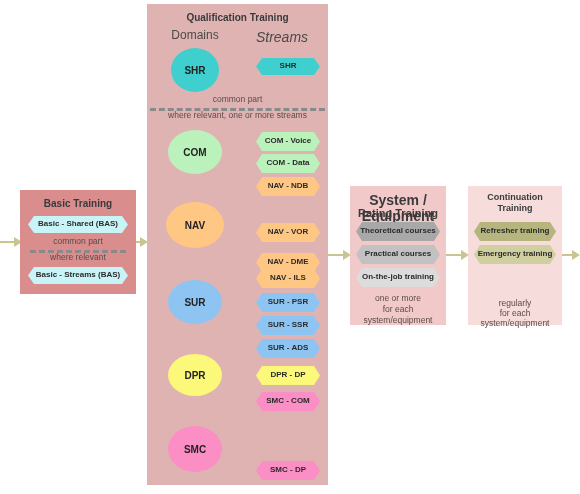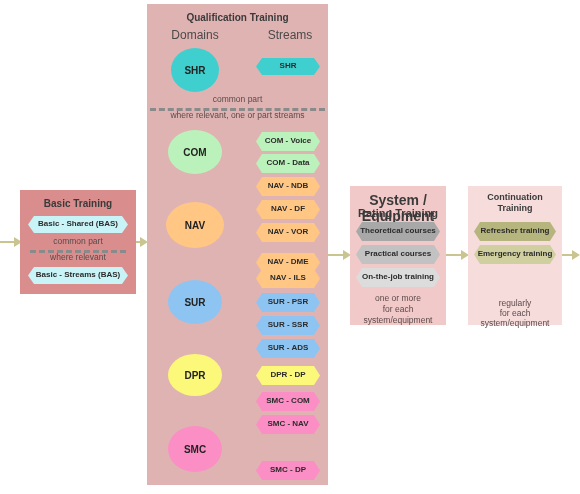--- a/index.html
+++ b/index.html
@@ -145,52 +145,49 @@
 
     <div class="hex" style="left:8px;top:77px;width:100px;height:17px;background:#c9f4f7;">
       <span>Basic - Streams (BAS)</span>
     </div>
   </div>
 
   <div class="panel" id="qual-panel">
     <div class="panel-title" style="top:8px;font-size:10px;">Qualification Training</div>
 
     <div class="panel-sub" style="left:13px;top:25px;width:70px;font-size:12px;">Domains</div>
-    <div class="panel-sub" style="left:112px;top:25px;width:62px;font-size:12px;">Streams</div>
+    <div class="panel-sub" style="left:104px;top:25px;width:62px;font-size:14px;font-style:italic;">Streams</div>
 
     <div class="ell" style="left:24px;top:44px;width:48px;height:44px;background:#3fcfcf;">
       <span>SHR</span>
     </div>
     <div class="hex" style="left:109px;top:54px;width:64px;height:17px;background:#3fcfcf;">
       <span>SHR</span>
     </div>
 
     <div class="note" style="top:90px;">common part</div>
     <div class="dashsep" style="left:3px;top:104px;width:175px;"></div>
-    <div class="note" style="top:106px;">where relevant, one or part streams</div>
+    <div class="note" style="top:106px;">where relevant, one or more streams</div>
 
     <div class="ell" style="left:21px;top:126px;width:54px;height:44px;background:#bbf2bb;">
       <span>COM</span>
     </div>
     <div class="hex" style="left:109px;top:128px;width:64px;height:19px;background:#bbf2bb;">
       <span>COM - Voice</span>
     </div>
     <div class="hex" style="left:109px;top:150px;width:64px;height:19px;background:#bbf2bb;">
       <span>COM - Data</span>
     </div>
 
     <div class="ell" style="left:19px;top:198px;width:58px;height:46px;background:#ffc684;">
       <span>NAV</span>
     </div>
     <div class="hex" style="left:109px;top:173px;width:64px;height:19px;background:#ffc684;">
       <span>NAV - NDB</span>
     </div>
-    <div class="hex" style="left:109px;top:196px;width:64px;height:19px;background:#ffc684;">
-      <span>NAV - DF</span>
-    </div>
     <div class="hex" style="left:109px;top:219px;width:64px;height:19px;background:#ffc684;">
       <span>NAV - VOR</span>
     </div>
     <div class="hex" style="left:109px;top:242px;width:64px;height:19px;background:#ffc684;margin-top:7px;">
       <span>NAV - DME</span>
     </div>
     <div class="hex" style="left:109px;top:265px;width:64px;height:19px;background:#ffc684;">
       <span>NAV - ILS</span>
     </div>
 
@@ -212,23 +209,20 @@
     </div>
     <div class="hex" style="left:109px;top:362px;width:64px;height:19px;background:#fbf87a;">
       <span>DPR - DP</span>
     </div>
 
     <div class="ell" style="left:21px;top:422px;width:54px;height:46px;background:#fb8ec4;">
       <span>SMC</span>
     </div>
     <div class="hex" style="left:109px;top:388px;width:64px;height:19px;background:#fb8ec4;">
       <span>SMC - COM</span>
-    </div>
-    <div class="hex" style="left:109px;top:411px;width:64px;height:19px;background:#fb8ec4;">
-      <span>SMC - NAV</span>
     </div>
     <div class="hex" style="left:109px;top:457px;width:64px;height:19px;background:#fb8ec4;">
       <span>SMC - DP</span>
     </div>
   </div>
 
   <div class="panel" id="rating-panel">
     <div class="panel-title" style="top:6px;font-size:14px;">System / Equipment</div>
     <div class="panel-title" style="top:21px;font-size:11px;">Rating Training</div>
 

